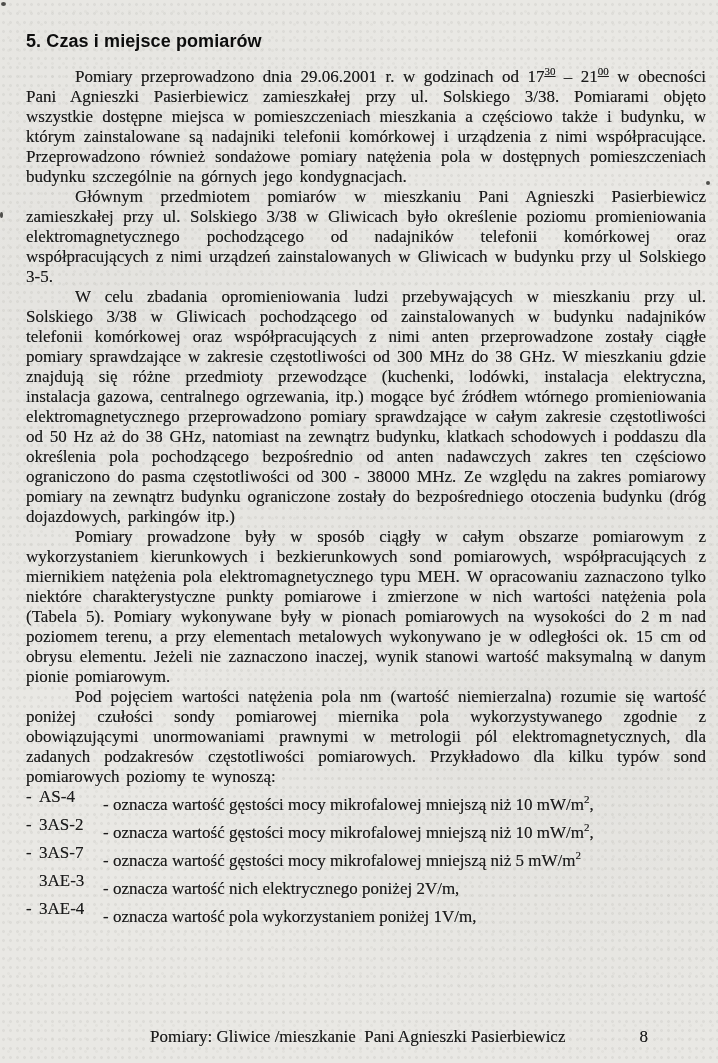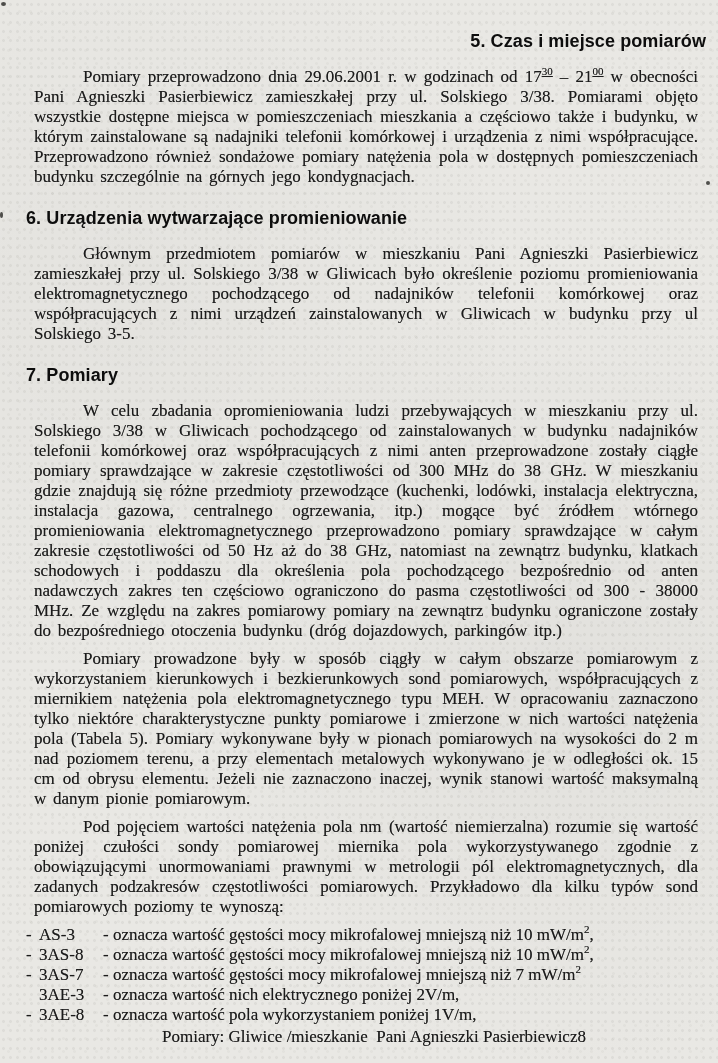--- a/index.html
+++ b/index.html
@@ -33,24 +33,23 @@
     font-family: "Liberation Sans", "DejaVu Sans", sans-serif;
     font-weight: bold;
     font-size: 18px;
     line-height: 22px;
     color: #0d0d0d;
     margin: 20px 0 15px 0;
     letter-spacing: 0.1px;
   }
   .heading.first {
     margin-top: 0;
-    text-align: right;
   }
   .para {
-    margin: 8px;
+    margin: 0;
     text-align: justify;
     text-indent: 49px;
     word-spacing: 2.5px;
     text-shadow: 0 0 0.5px rgba(30,30,30,0.55);
   }
   sup.supu {
     font-size: 11px;
     text-decoration: underline;
     line-height: 0;
   }
@@ -69,28 +68,29 @@
   .probe-bullet {
     width: 13px;
     flex: 0 0 13px;
   }
   .probe-code {
     width: 64px;
     flex: 0 0 64px;
   }
   .probe-desc {
     flex: 1;
+    margin-top: 8px;
   }
   .page-footer {
     position: absolute;
-    left: 16px;
+    left: 4px;
     right: 0;
     bottom: 16px;
     display: flex;
-    justify-content: flex-start;
+    justify-content: space-between;
     padding: 0 70px 0 146px;
     font-size: 17px;
     text-shadow: 0 0 0.5px rgba(30,30,30,0.55);
   }
   .footer-caption {
     white-space: pre;
   }
   .speck {
     position: absolute;
     background: rgba(40,40,38,0.8);
@@ -108,54 +108,52 @@
   <div class="speck s1"></div>
   <div class="speck s2"></div>
   <div class="speck s3"></div>
 
   <section>
     <h2 class="heading first">5. Czas i miejsce pomiarów</h2>
     <p class="para"><span>Pomiary przeprowadzono dnia 29.06.2001 r. w godzinach od 17</span><sup class="supu">30</sup><span> – 21</span><sup class="supu">00</sup><span> w obecności Pani Agnieszki Pasierbiewicz zamieszkałej przy ul. Solskiego 3/38. Pomiarami objęto wszystkie dostępne miejsca w pomieszczeniach mieszkania a częściowo także i budynku, w którym zainstalowane są nadajniki telefonii komórkowej i urządzenia z nimi współpracujące. Przeprowadzono również sondażowe pomiary natężenia pola w dostępnych pomieszczeniach budynku szczególnie na górnych jego kondygnacjach.</span></p>
   </section>
 
   <section>
-    <h2 class="heading">6. Urządzenia wytwarzające promieniowanie</h2>
     <p class="para">Głównym przedmiotem pomiarów w mieszkaniu Pani Agnieszki Pasierbiewicz zamieszkałej przy ul. Solskiego 3/38 w Gliwicach było określenie poziomu promieniowania elektromagnetycznego pochodzącego od nadajników telefonii komórkowej oraz współpracujących z nimi urządzeń zainstalowanych w Gliwicach w budynku przy ul Solskiego 3-5.</p>
   </section>
 
   <section>
-    <h2 class="heading">7. Pomiary</h2>
     <p class="para">W celu zbadania opromieniowania ludzi przebywających w mieszkaniu przy ul. Solskiego 3/38 w Gliwicach pochodzącego od zainstalowanych w budynku nadajników telefonii komórkowej oraz współpracujących z nimi anten przeprowadzone zostały ciągłe pomiary sprawdzające w zakresie częstotliwości od 300 MHz do 38 GHz. W mieszkaniu gdzie znajdują się różne przedmioty przewodzące (kuchenki, lodówki, instalacja elektryczna, instalacja gazowa, centralnego ogrzewania, itp.) mogące być źródłem wtórnego promieniowania elektromagnetycznego przeprowadzono pomiary sprawdzające w całym zakresie częstotliwości od 50 Hz aż do 38 GHz, natomiast na zewnątrz budynku, klatkach schodowych i poddaszu dla określenia pola pochodzącego bezpośrednio od anten nadawczych zakres ten częściowo ograniczono do pasma częstotliwości od 300 - 38000 MHz. Ze względu na zakres pomiarowy pomiary na zewnątrz budynku ograniczone zostały do bezpośredniego otoczenia budynku (dróg dojazdowych, parkingów itp.)</p>
     <p class="para">Pomiary prowadzone były w sposób ciągły w całym obszarze pomiarowym z wykorzystaniem kierunkowych i bezkierunkowych sond pomiarowych, współpracujących z miernikiem natężenia pola elektromagnetycznego typu MEH. W opracowaniu zaznaczono tylko niektóre charakterystyczne punkty pomiarowe i zmierzone w nich wartości natężenia pola (Tabela 5). Pomiary wykonywane były w pionach pomiarowych na wysokości do 2 m nad poziomem terenu, a przy elementach metalowych wykonywano je w odległości ok. 15 cm od obrysu elementu. Jeżeli nie zaznaczono inaczej, wynik stanowi wartość maksymalną w danym pionie pomiarowym.</p>
     <p class="para">Pod pojęciem wartości natężenia pola nm (wartość niemierzalna) rozumie się wartość poniżej czułości sondy pomiarowej miernika pola wykorzystywanego zgodnie z obowiązującymi unormowaniami prawnymi w metrologii pól elektromagnetycznych, dla zadanych podzakresów częstotliwości pomiarowych. Przykładowo dla kilku typów sond pomiarowych poziomy te wynoszą:</p>
 
     <div class="probe-list">
       <div class="probe-row">
         <span class="probe-bullet">-</span>
-        <span class="probe-code">AS-3</span>
+        <span class="probe-code">AS-4</span>
         <span class="probe-desc"><span>- oznacza wartość gęstości mocy mikrofalowej mniejszą niż 10 mW/m</span><sup class="plain">2</sup><span>,</span></span>
       </div>
       <div class="probe-row">
         <span class="probe-bullet">-</span>
-        <span class="probe-code">3AS-8</span>
+        <span class="probe-code">3AS-2</span>
         <span class="probe-desc"><span>- oznacza wartość gęstości mocy mikrofalowej mniejszą niż 10 mW/m</span><sup class="plain">2</sup><span>,</span></span>
       </div>
       <div class="probe-row">
         <span class="probe-bullet">-</span>
         <span class="probe-code">3AS-7</span>
-        <span class="probe-desc"><span>- oznacza wartość gęstości mocy mikrofalowej mniejszą niż 7 mW/m</span><sup class="plain">2</sup><span></span></span>
+        <span class="probe-desc"><span>- oznacza wartość gęstości mocy mikrofalowej mniejszą niż 5 mW/m</span><sup class="plain">2</sup><span></span></span>
       </div>
       <div class="probe-row">
         <span class="probe-bullet"></span>
         <span class="probe-code">3AE-3</span>
         <span class="probe-desc"><span>- oznacza wartość nich elektrycznego poniżej 2V/m,</span><sup class="plain"></sup><span></span></span>
       </div>
       <div class="probe-row">
         <span class="probe-bullet">-</span>
-        <span class="probe-code">3AE-8</span>
+        <span class="probe-code">3AE-4</span>
         <span class="probe-desc"><span>- oznacza wartość pola wykorzystaniem poniżej 1V/m,</span><sup class="plain"></sup><span></span></span>
       </div>
     </div>
   </section>
 
   <div class="page-footer">
     <span class="footer-caption">Pomiary: Gliwice /mieszkanie  Pani Agnieszki Pasierbiewicz</span>
     <span>8</span>
   </div>
 

